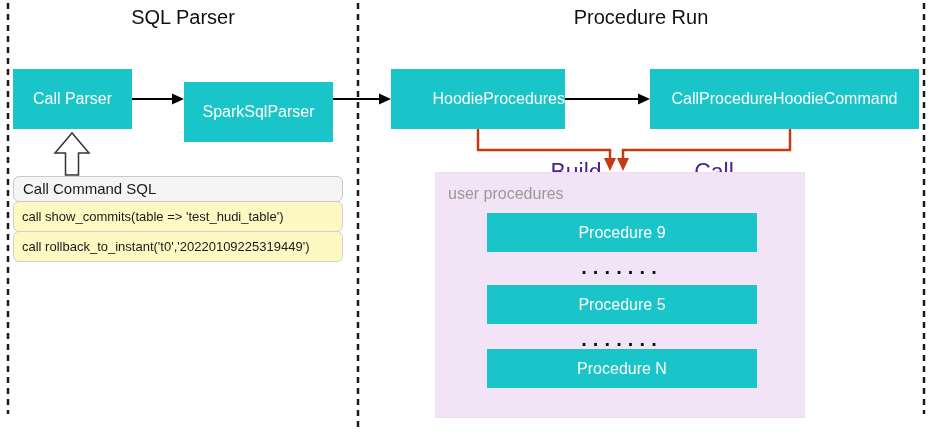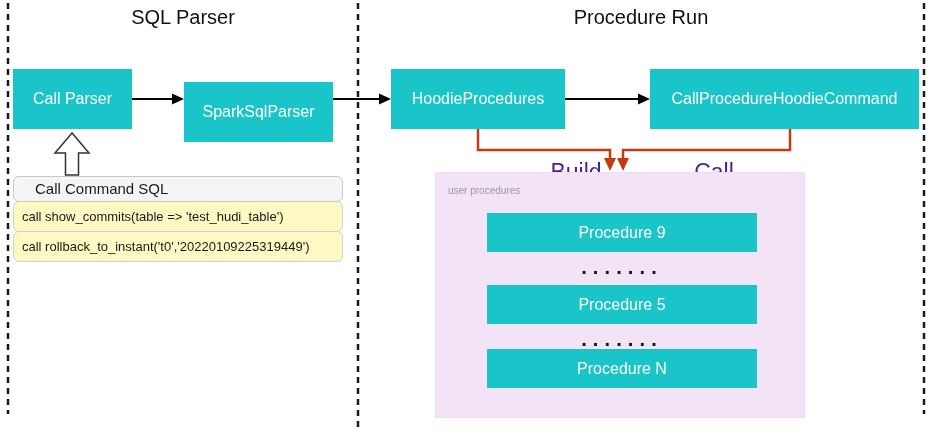--- a/index.html
+++ b/index.html
@@ -51,21 +51,21 @@
     position: absolute;
     left: 13px; top: 176px;
     width: 330px;
   }
   .sql-header {
     background: #f5f5f5;
     border: 1px solid #c9c9c9;
     border-radius: 6px;
     height: 26px;
     line-height: 24px;
-    padding-left: 21px;
+    padding-left: 9px;
     font-size: 15px;
     color: #1a1a1a;
     position: relative;
     z-index: 2;
   }
   .sql-row {
     background: #fef9c3;
     border: 1px solid #d0d0d0;
     border-radius: 6px;
     height: 31px;
@@ -81,21 +81,21 @@
   .user-procedures {
     position: absolute;
     left: 435px; top: 172px;
     width: 370px; height: 246px;
     background: #f2e4f6;
     border: 1px solid #eddcf2;
   }
   .user-procedures-label {
     position: absolute;
     left: 12px; top: 12px;
-    font-size: 10px;
+    font-size: 16px;
     color: #999999;
   }
   .proc-box {
     position: absolute;
     left: 51px;
     width: 270px; height: 39px;
     background: #19c5c8;
     color: #ffffff;
     display: flex;
     align-items: center;
@@ -152,21 +152,21 @@
 
   <div class="section-title" style="left:183px;text-align:center;">SQL Parser</div>
   <div class="section-title" style="left:641px;text-align:right;">Procedure Run</div>
 
   <div class="node" style="left:13px; top:69px; width:119px; height:60px;">
     <span class="wrap-narrow">Call Parser</span>
   </div>
   <div class="node" style="left:184px; top:82px; width:149px; height:60px;">
     <span>SparkSqlParser</span>
   </div>
-  <div class="node" style="left:391px; top:69px; width:174px; height:60px;">
+  <div class="node" style="left:391px; top:69px; width:174px; height:60px;justify-content:flex-end;">
     <span>HoodieProcedures</span>
   </div>
   <div class="node" style="left:650px; top:69px; width:269px; height:60px;">
     <span>CallProcedureHoodieCommand</span>
   </div>
 
   <div class="edge-label" style="left:576px; top:131px;">Build</div>
   <div class="edge-label" style="left:714px; top:131px;">Call</div>
 
   <div class="sql-table">

